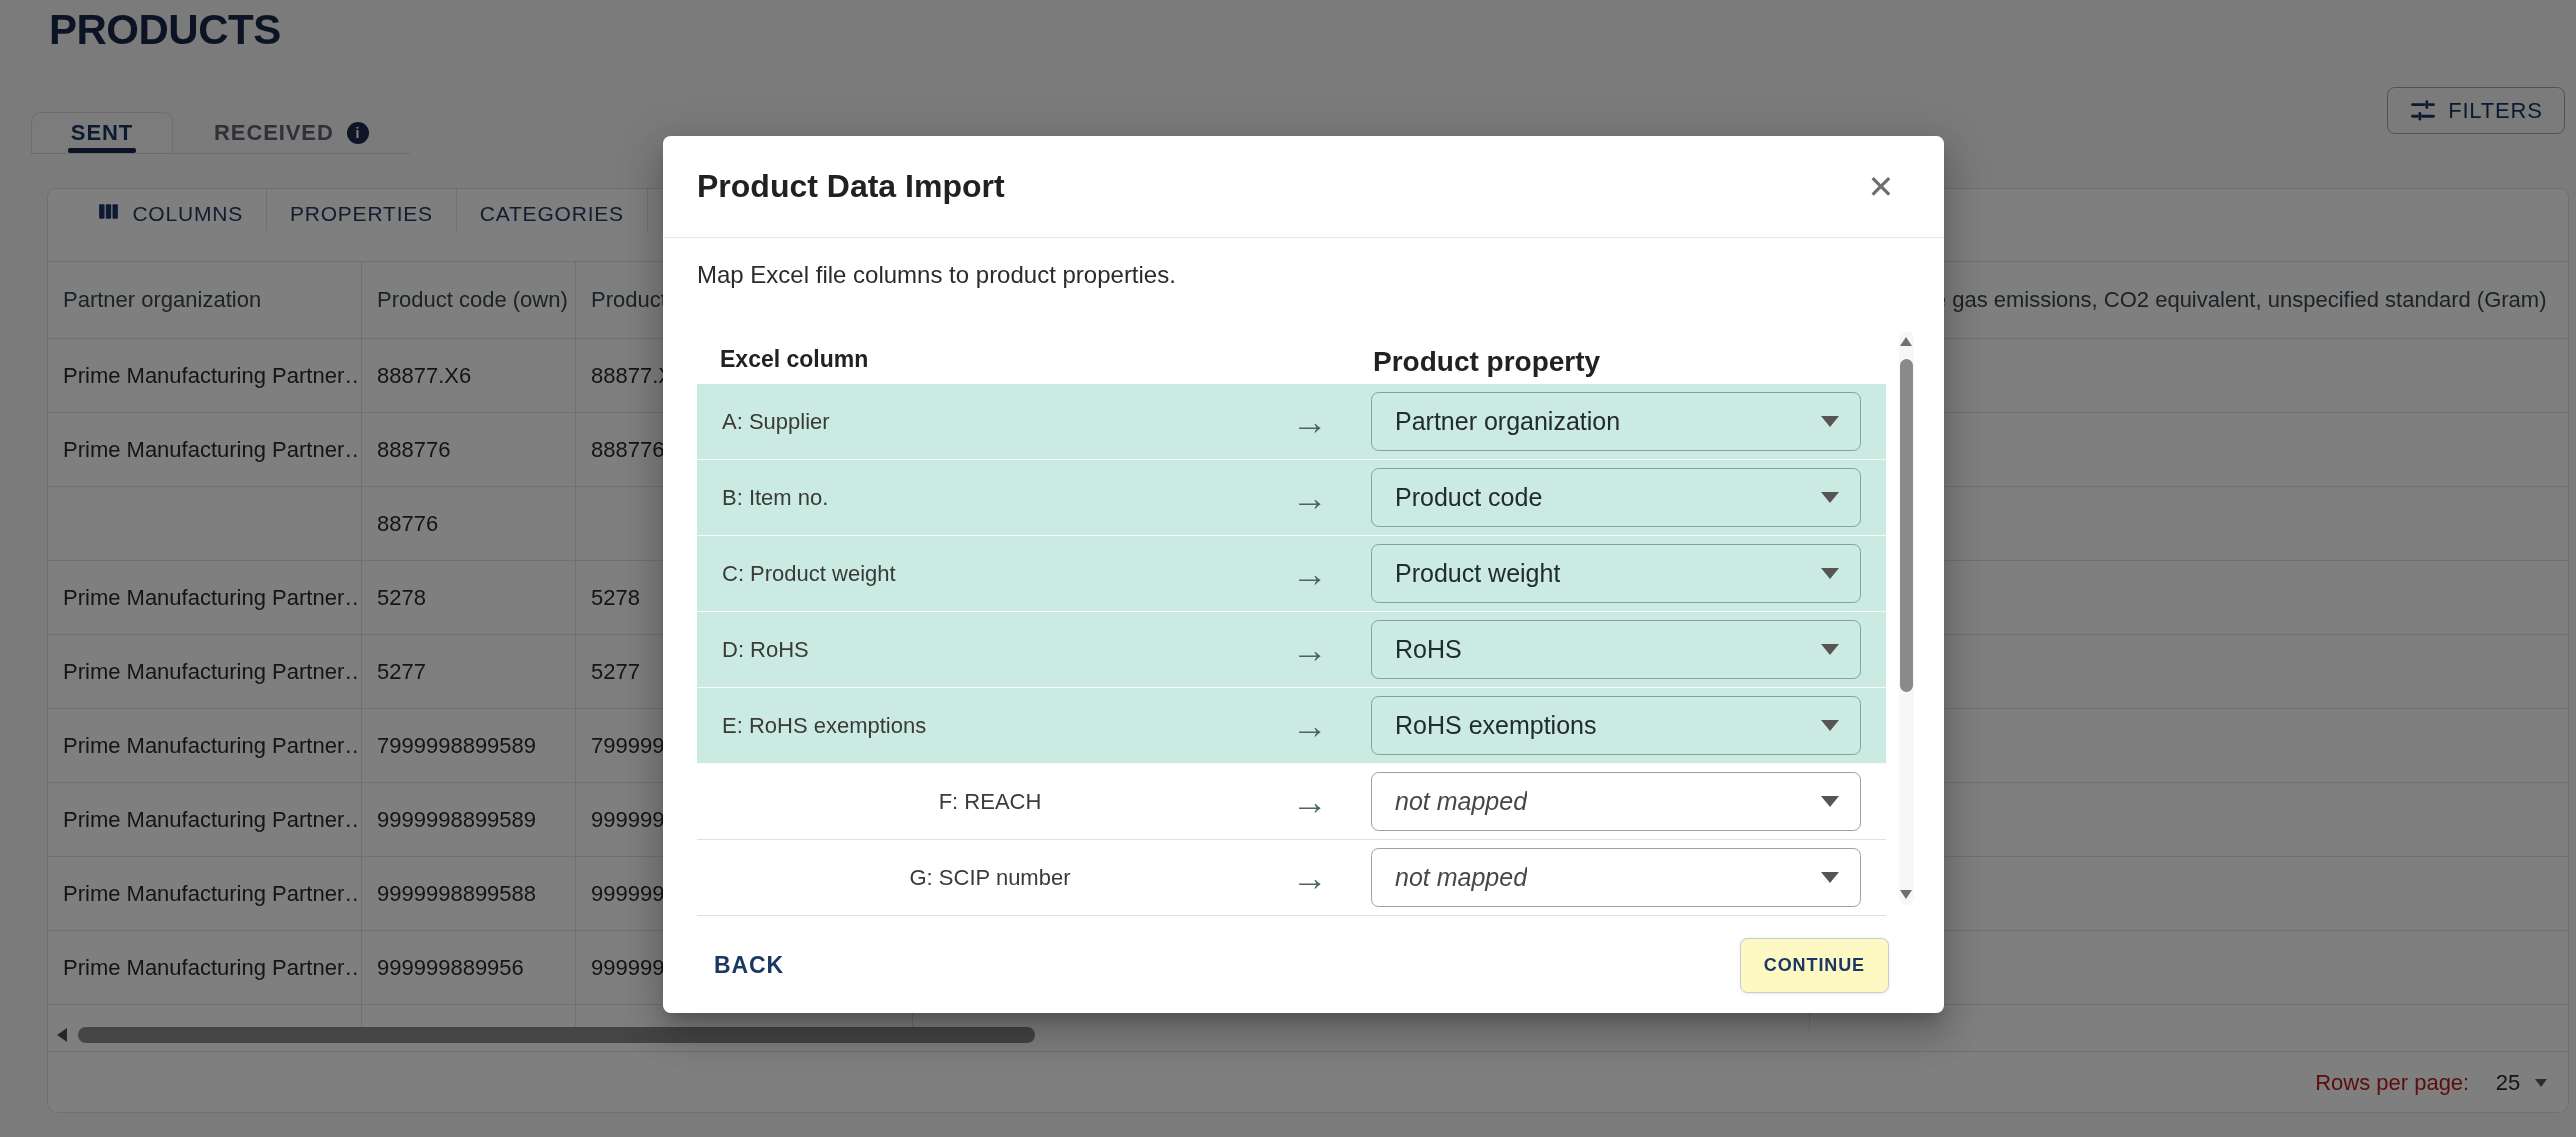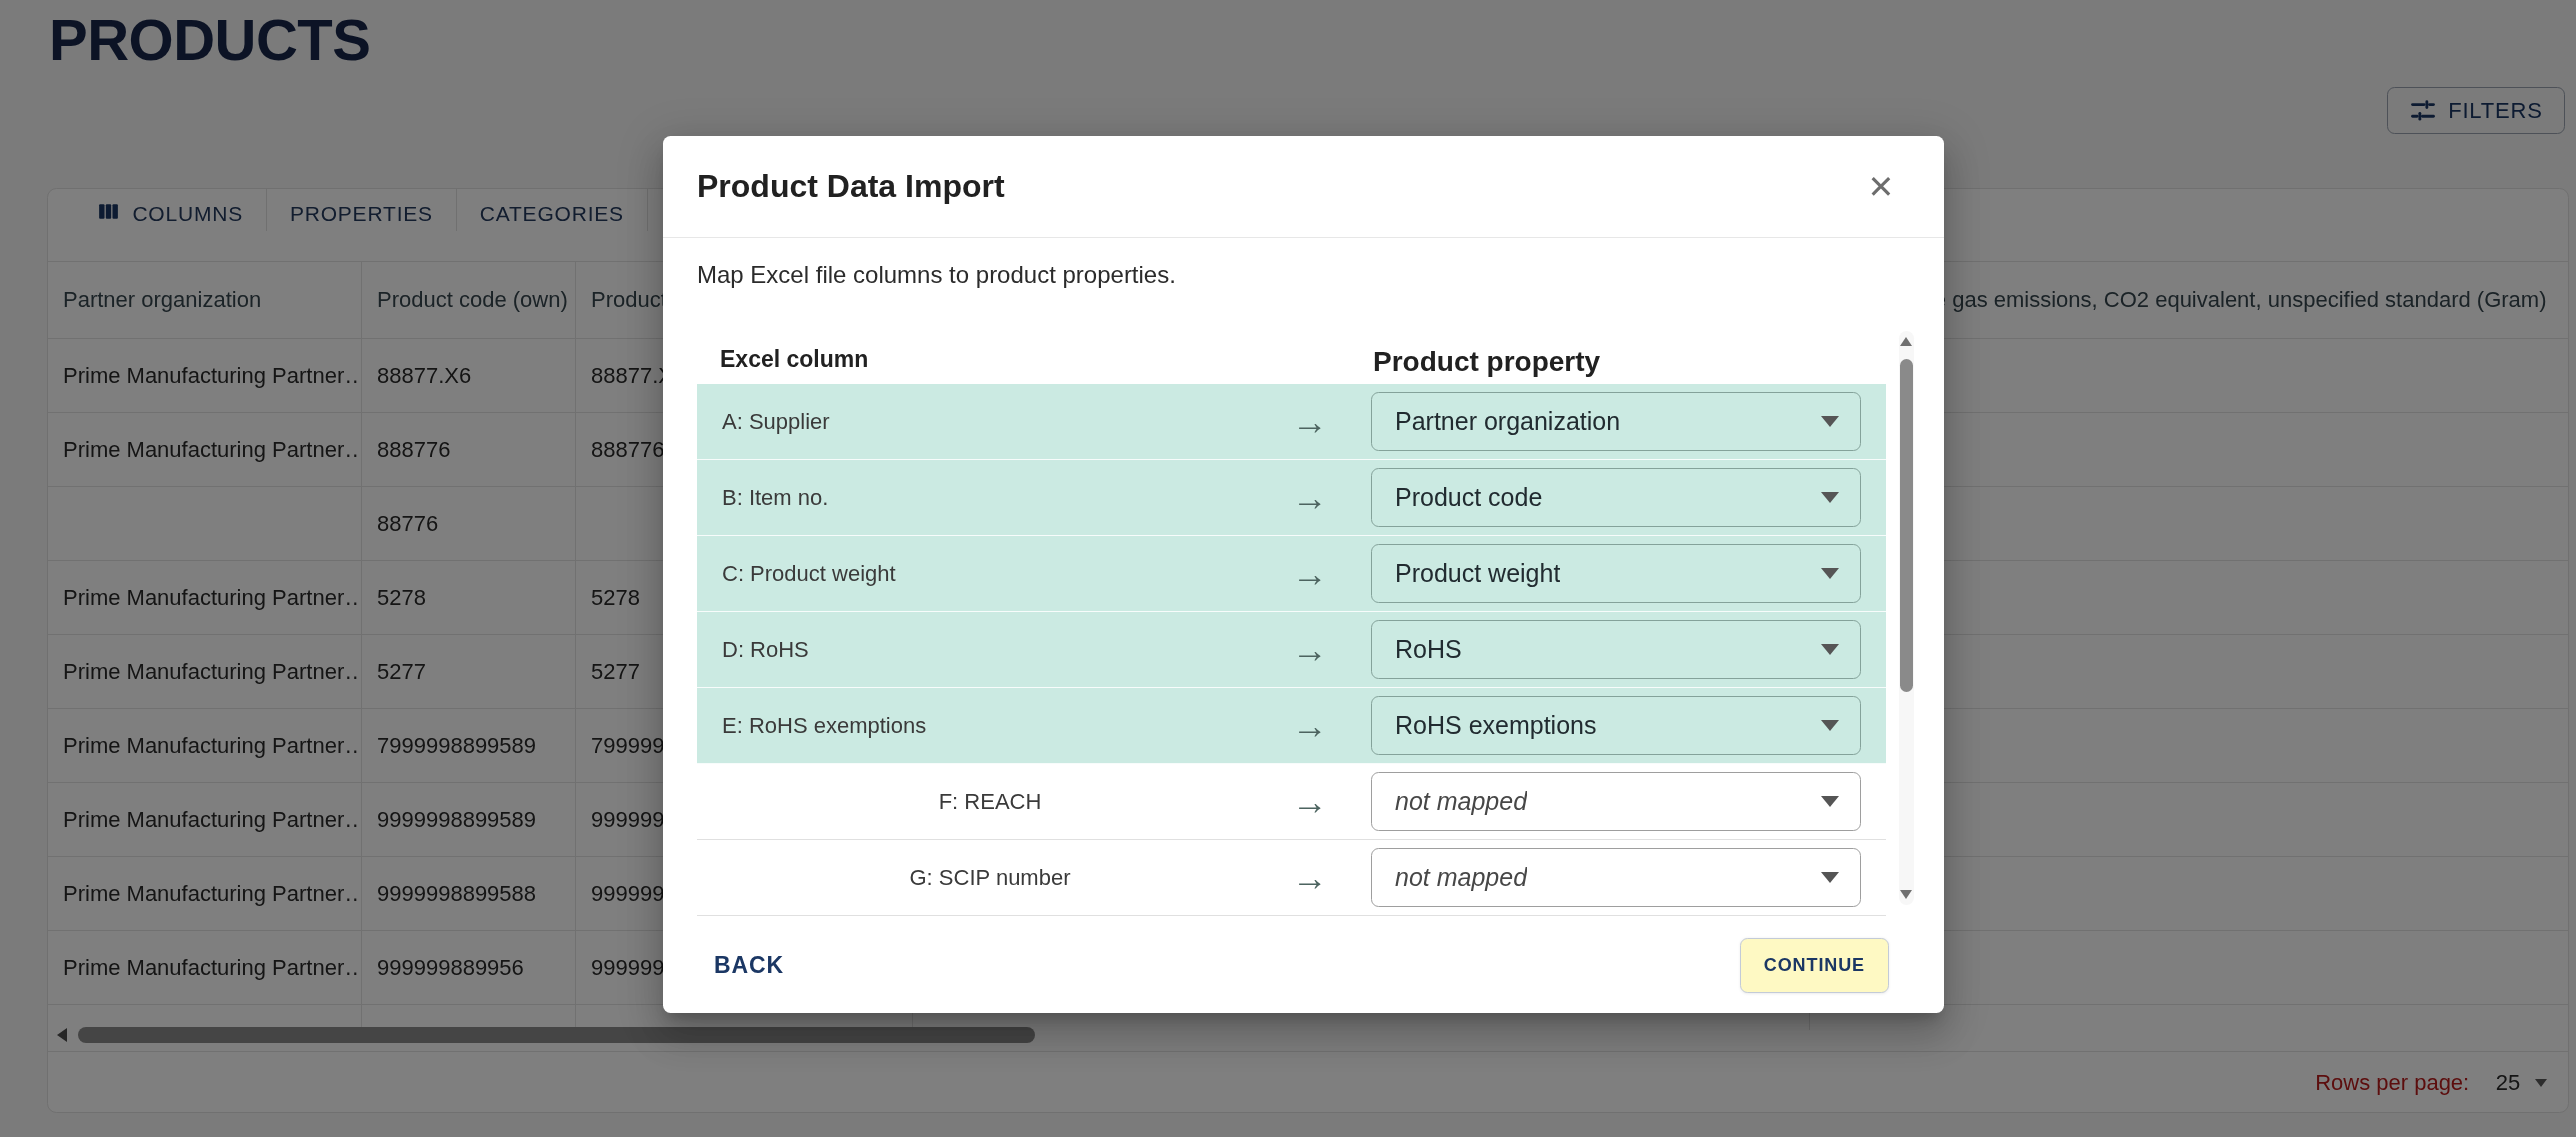--- a/index.html
+++ b/index.html
@@ -1,21 +1,21 @@
 <!DOCTYPE html>
 <html style="font-size:15px"><head>
 <meta charset="utf-8">
 <style>
   * { margin:0; padding:0; box-sizing:border-box; }
   html,body { width:2576px; height:1138px; }
   body { font-family:"Liberation Sans", sans-serif; background:#f4f4f4; overflow:hidden; }
   .page { position:relative; width:2576px; height:1138px; background:#f6f6f6; overflow:hidden; }
 
   
-  .page-title { position:absolute; left:49px; top:5.7px; font-size:58px; font-weight:800;
+  .page-title { position:absolute; left:49px; top:5.7px; font-size:42px; font-weight:800;
     letter-spacing:-0.5px; color:#19274a; }
 
   .filters-btn { position:absolute; top:87px; right:11.4px; height:47px; padding:0 21px;
     display:flex; align-items:center; gap:11.4px; background:transparent;
     border:0.9px solid #9aa3b0; border-radius:7.6px; color:#1b3764; font-size:22px; font-weight:500;
     letter-spacing:0.8px; cursor:pointer; font-family:inherit; }
   .filters-btn svg { display:block; }
 
   .tabs { position:absolute; left:31px; top:112px; width:379px; height:42px;
     display:flex; border-bottom:0.9px solid #d9d9d9; }
@@ -141,20 +141,30 @@
           <line x1="17.5" y1="6.5" x2="21" y2="6.5"></line>
         <line x1="15.3" y1="4" x2="15.3" y2="9"></line>
         <line x1="3" y1="16.5" x2="7" y2="16.5"></line>
           <line x1="11.5" y1="16.5" x2="21" y2="16.5"></line>
         <line x1="9.3" y1="14" x2="9.3" y2="19"></line>
       </svg>
     </span>
     <span>FILTERS</span>
   </button>
 
+  <div class="tabs">
+    <div class="tab sent">
+      <span>SENT</span>
+      <span class="indicator"></span>
+    </div>
+    <div class="tab received">
+      <span>RECEIVED</span>
+      <span class="info-icon">i</span>
+    </div>
+  </div>
 
   <div class="card">
 
     <div class="toolbar">
       <button class="tb-btn">
         <span>
           <svg width="25" height="25" viewBox="0 0 24 24" fill="#1b3764">
             <rect x="3" y="5" width="5.2" height="14" rx="1"></rect>
             <rect x="9.4" y="5" width="5.2" height="14" rx="1"></rect>
             <rect x="15.8" y="5" width="5.2" height="14" rx="1"></rect>

